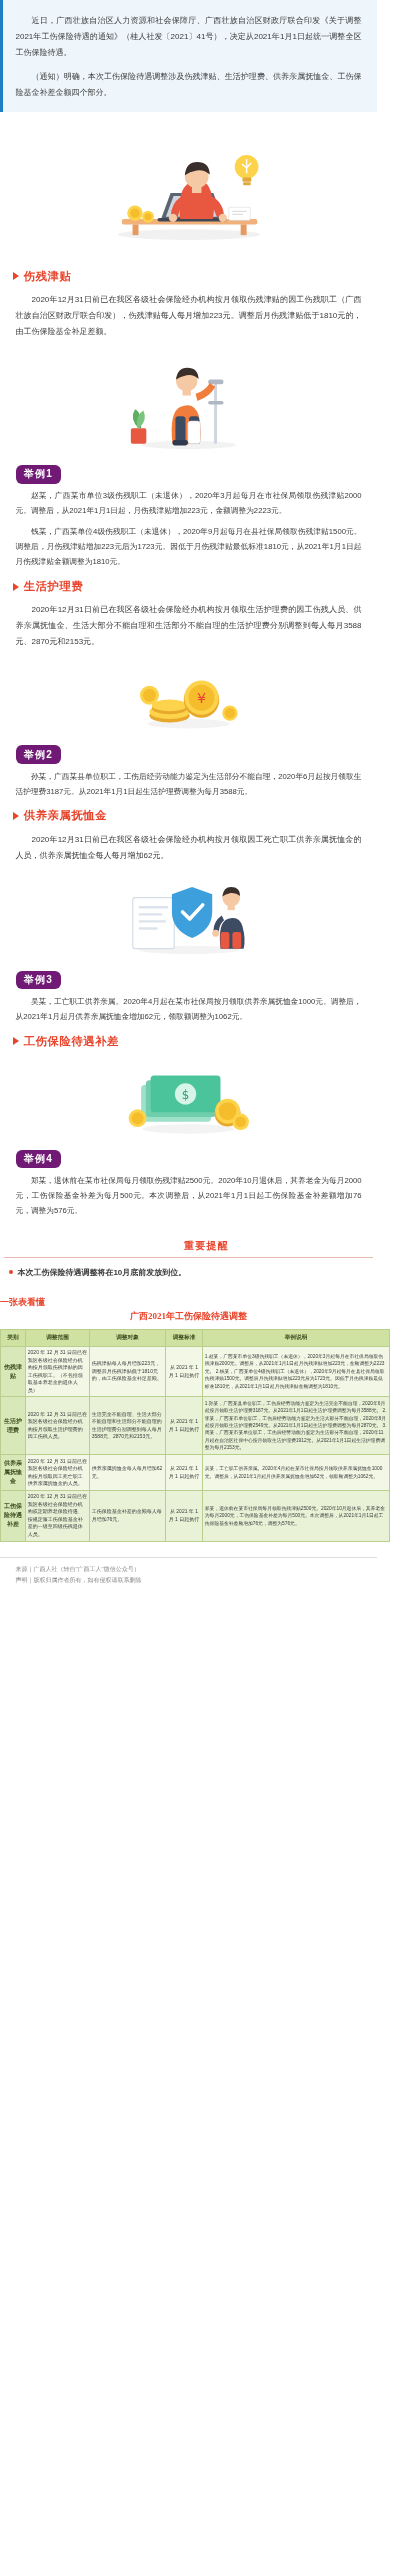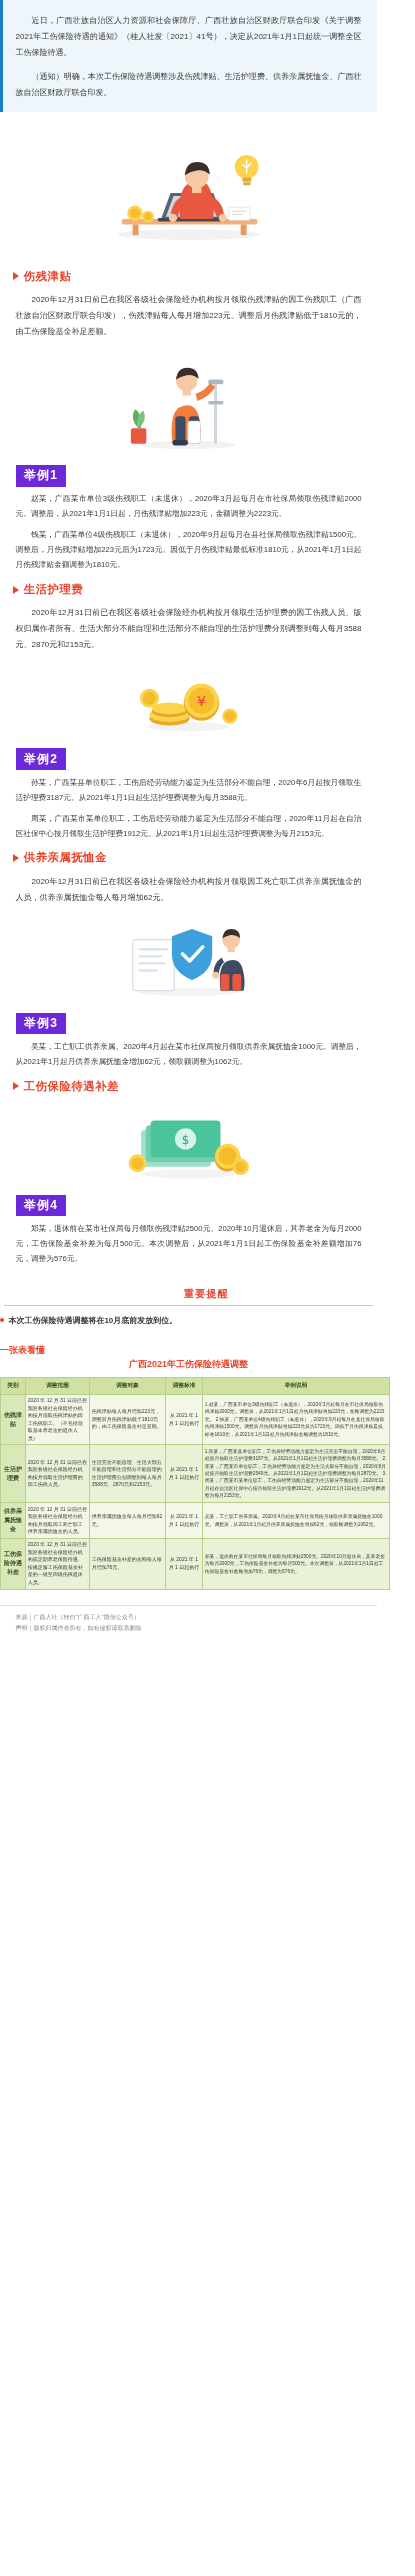--- a/index.html
+++ b/index.html
@@ -76,26 +76,26 @@
   
   .illus {
     display: flex;
     justify-content: center;
     padding: 8.3px 0 4.8px 0;
   }
 
   
   .eg-tag {
     display: inline-block;
-    background: #6d28d9;
+    background: #701a75;
     color: #fff;
-    font-size: 12px;
+    font-size: 10px;
     font-weight: bold;
     padding: 2.4px 8.3px;
-    border-radius: 0;
+    border-radius: 6px;
     margin: 8.3px 0 1.2px 15.5px;
     letter-spacing: 1.2px;
   }
   .eg-p {
     font-size: 7.7px;
     line-height: 1.95;
     color: #3a3a3a;
     text-align: justify;
     text-indent: 2em;
     padding: 3.6px 15.5px 2.4px 15.5px;
@@ -113,21 +113,21 @@
   }
   .notice-rule {
     width: 369px;
     height: 0.6px;
     background: #e8b9b1;
     margin: 0 auto 7.1px auto;
   }
   .notice-line {
     font-size: 8px;
     line-height: 1.9;
-    padding: 0 0;
+    padding: 0 9px;
     color: #3a3a3a;
     font-weight: bold;
   }
   .notice-line .dot {
     display: inline-block;
     width: 4.2px; height: 4.2px;
     background: #e8452c;
     border-radius: 50%;
     margin-right: 4.2px;
     vertical-align: 1.2px;
@@ -140,20 +140,21 @@
     color: #e8452c;
     font-weight: bold;
     margin-top: 15.5px;
   }
   .tbl-head2 {
     text-align: center;
     font-size: 9px;
     color: #e8452c;
     font-weight: bold;
     margin: 1.2px 0 6px 0;
+    font-family: Liberation Serif, serif;
   }
   table.adj {
     border-collapse: collapse;
     width: 390px;
     margin: 0 auto;
     table-layout: fixed;
   }
   table.adj th, table.adj td {
     border: 0.6px solid #b9cf8e;
     font-size: 5px;
@@ -194,21 +195,21 @@
   }
 </style>
 </head>
 <body>
 
 <div class="page">
 
   
   <div class="intro-wrap">
     <p class="intro-p">近日，广西壮族自治区人力资源和社会保障厅、广西壮族自治区财政厅联合印发《关于调整2021年工伤保险待遇的通知》（桂人社发〔2021〕41号），决定从2021年1月1日起统一调整全区工伤保险待遇。</p>
-    <p class="intro-p">（通知）明确，本次工伤保险待遇调整涉及伤残津贴、生活护理费、供养亲属抚恤金、广西壮族自治区财政厅联合印发。</p>
+    <p class="intro-p">（通知）明确，本次工伤保险待遇调整涉及伤残津贴、生活护理费、供养亲属抚恤金、工伤保险基金补差金额四个部分。</p>
   </div>
 
   
   <div class="hero">
     <svg width="196" height="128" viewBox="0 0 330 215">
       <ellipse cx="165" cy="196" rx="120" ry="9" fill="#f1f1f1"></ellipse>
 
       <rect x="52" y="170" width="228" height="9" rx="3" fill="#f2b07a"></rect>
       <rect x="70" y="179" width="10" height="18" fill="#e79a5f"></rect>
       <rect x="252" y="179" width="10" height="18" fill="#e79a5f"></rect>
@@ -278,21 +279,21 @@
 
   <span class="eg-tag">举例1</span>
   <p class="eg-p">赵某，广西某市单位3级伤残职工（未退休），2020年3月起每月在市社保局领取伤残津贴2000元。调整后，从2021年1月1日起，月伤残津贴增加223元，金额调整为2223元。</p>
   <p class="eg-p">钱某，广西某单位4级伤残职工（未退休），2020年9月起每月在县社保局领取伤残津贴1500元。调整后，月伤残津贴增加223元后为1723元。因低于月伤残津贴最低标准1810元，从2021年1月1日起月伤残津贴金额调整为1810元。</p>
 
   
   <div class="sec-head">
     <span class="tri"></span>
     <span class="t">生活护理费</span>
   </div>
-  <p class="body-p">2020年12月31日前已在我区各级社会保险经办机构按月领取生活护理费的因工伤残人员、版权归属作者所有、生活大部分不能自理和生活部分不能自理的生活护理费分别调整到每人每月3588元、2870元和2153元。</p>
+  <p class="body-p">2020年12月31日前已在我区各级社会保险经办机构按月领取生活护理费的因工伤残人员、供养亲属抚恤金、生活大部分不能自理和生活部分不能自理的生活护理费分别调整到每人每月3588元、2870元和2153元。</p>
 
   <div class="illus">
     <svg width="131" height="71" viewBox="0 0 220 120">
       <ellipse cx="110" cy="106" rx="70" ry="8" fill="#f3f3f3"></ellipse>
       <ellipse cx="78" cy="92" rx="34" ry="12" fill="#e8a82c"></ellipse>
       <ellipse cx="78" cy="86" rx="34" ry="12" fill="#fcd34b"></ellipse>
       <ellipse cx="78" cy="80" rx="30" ry="10" fill="#e8a82c"></ellipse>
       <ellipse cx="78" cy="75" rx="30" ry="10" fill="#fcd34b"></ellipse>
       <circle cx="132" cy="66" r="30" fill="#e8a82c"></circle>
       <circle cx="132" cy="62" r="29" fill="#fcd34b"></circle>
@@ -300,21 +301,20 @@
       <text x="132" y="71" font-size="24" text-anchor="middle" fill="#e8452c" font-family="DejaVu Sans, sans-serif">¥</text>
       <circle cx="44" cy="58" r="16" fill="#fcd34b"></circle>
       <circle cx="44" cy="58" r="11" fill="#f5bd2c"></circle>
       <circle cx="180" cy="88" r="13" fill="#fcd34b"></circle>
       <circle cx="180" cy="88" r="9" fill="#f5bd2c"></circle>
     </svg>
   </div>
 
   <span class="eg-tag">举例2</span>
   <p class="eg-p">孙某，广西某县单位职工，工伤后经劳动能力鉴定为生活部分不能自理，2020年6月起按月领取生活护理费3187元。从2021年1月1日起生活护理费调整为每月3588元。</p>
-  <p class="eg-p">周某，广西某市某单位职工，工伤后经劳动能力鉴定为生活部分不能自理，2020年11月起在自治区社保中心按月领取生活护理费1912元。从2021年1月1日起生活护理费调整为每月2153元。</p>
 
   
   <div class="sec-head">
     <span class="tri"></span>
     <span class="t">供养亲属抚恤金</span>
   </div>
   <p class="body-p">2020年12月31日前已在我区各级社会保险经办机构按月领取因工死亡职工供养亲属抚恤金的人员，供养亲属抚恤金每人每月增加62元。</p>
 
   <div class="illus">
     <svg width="155" height="83" viewBox="0 0 260 140">

